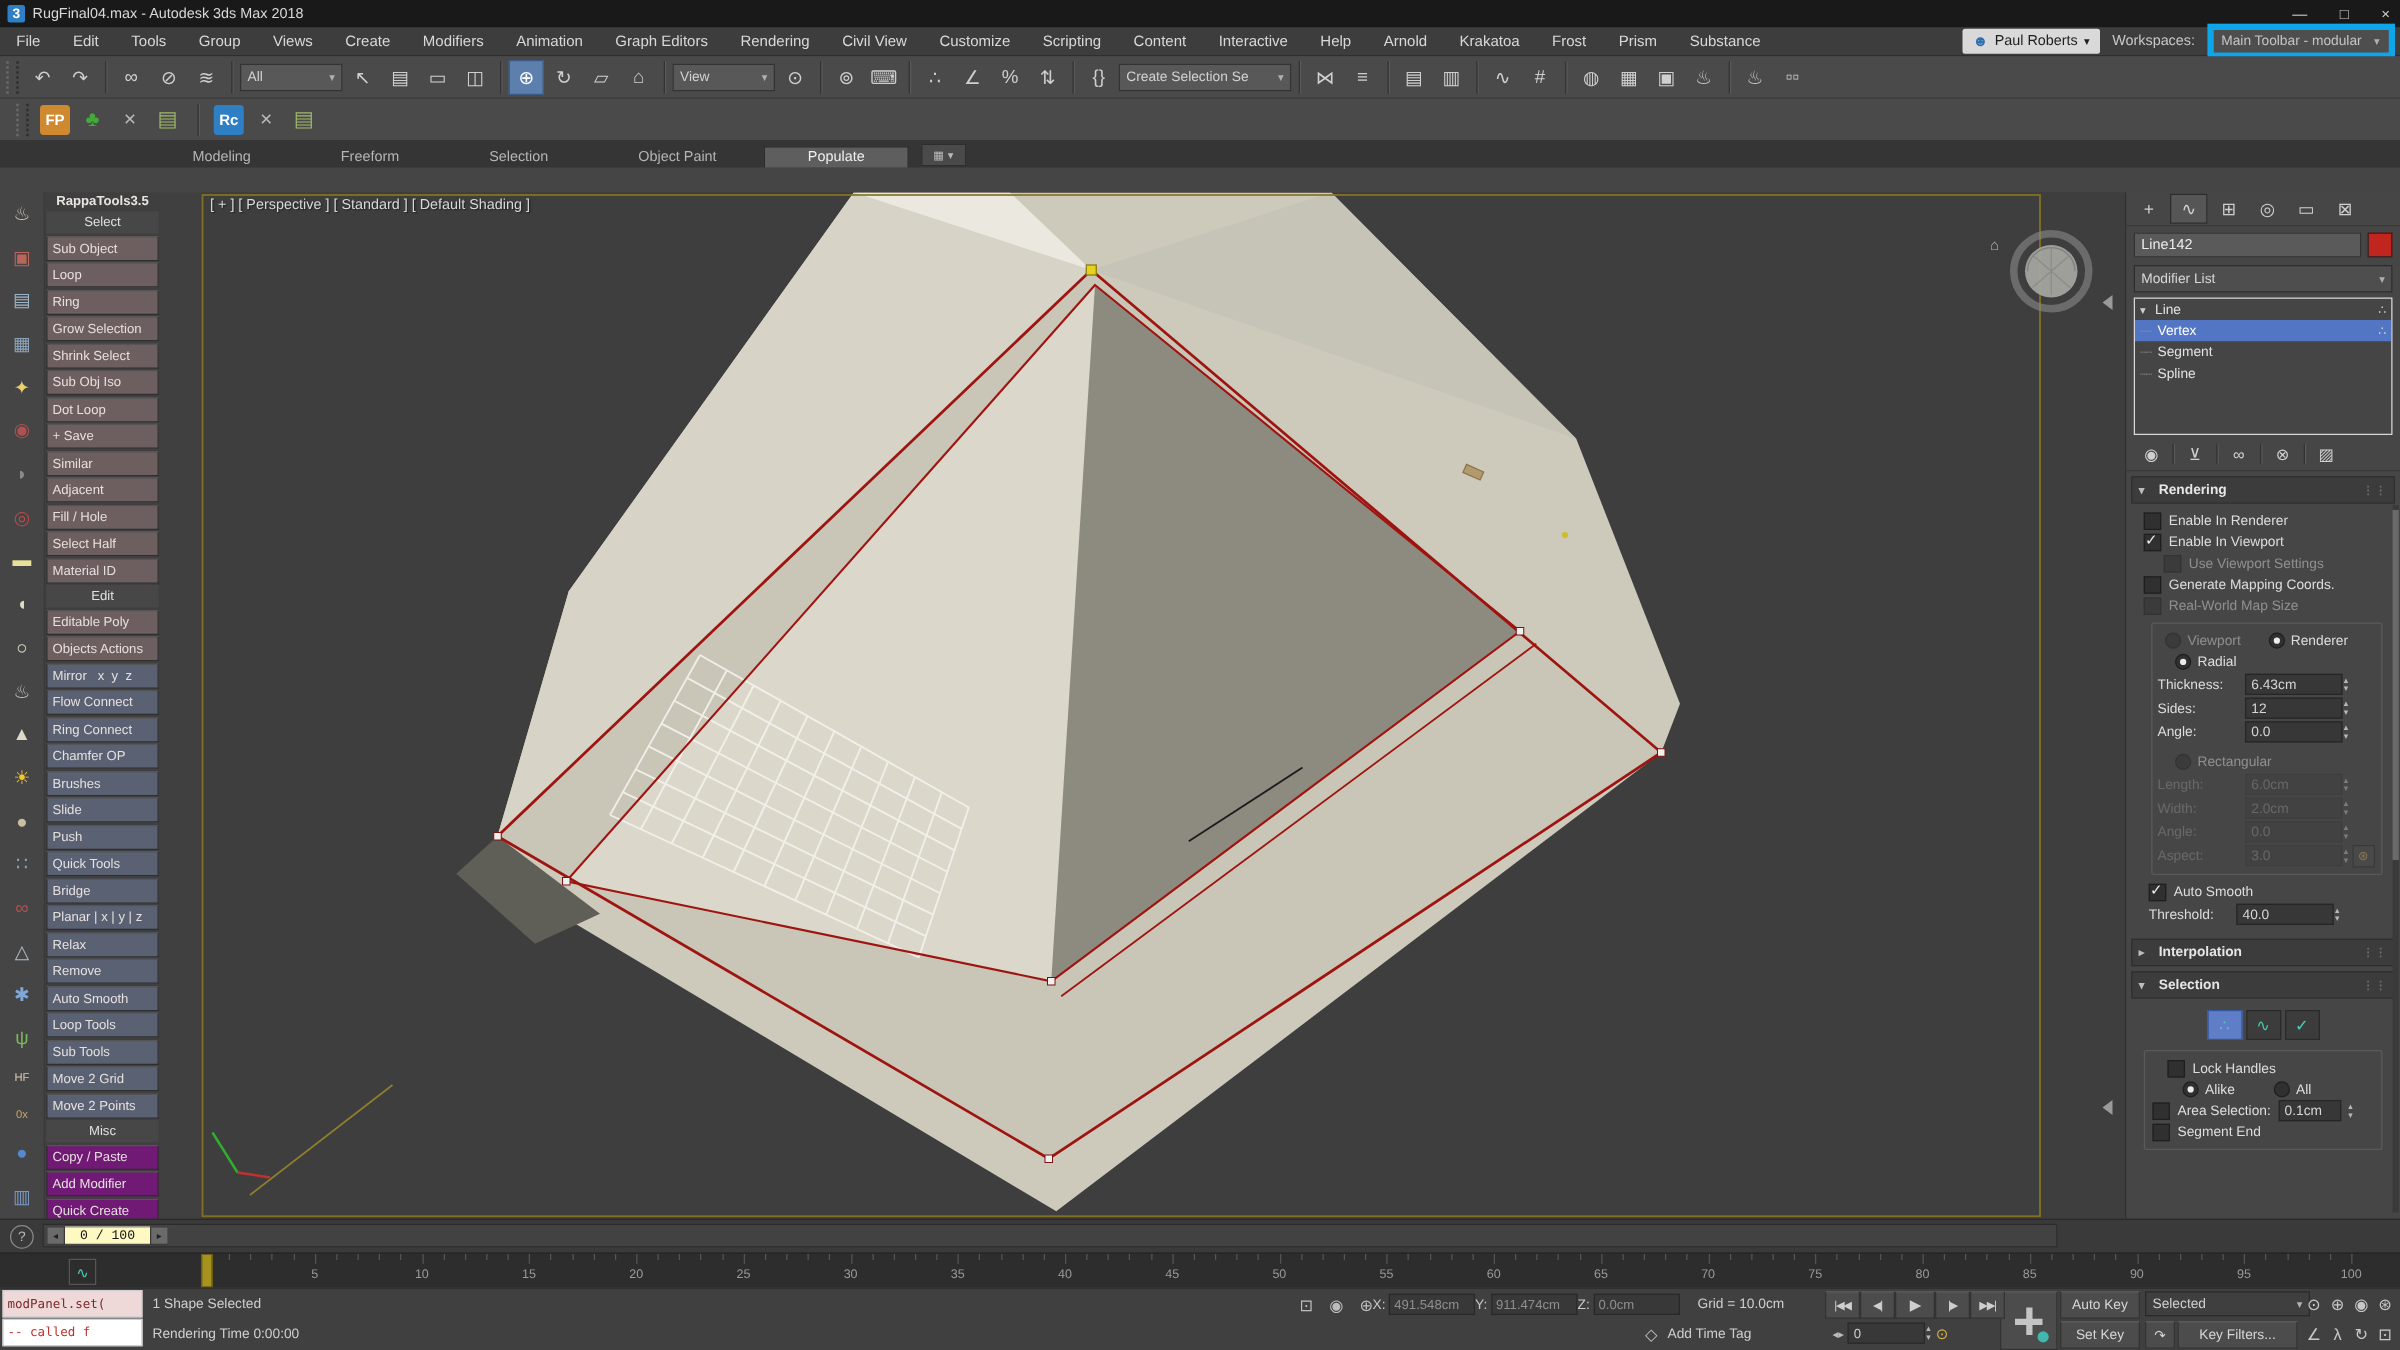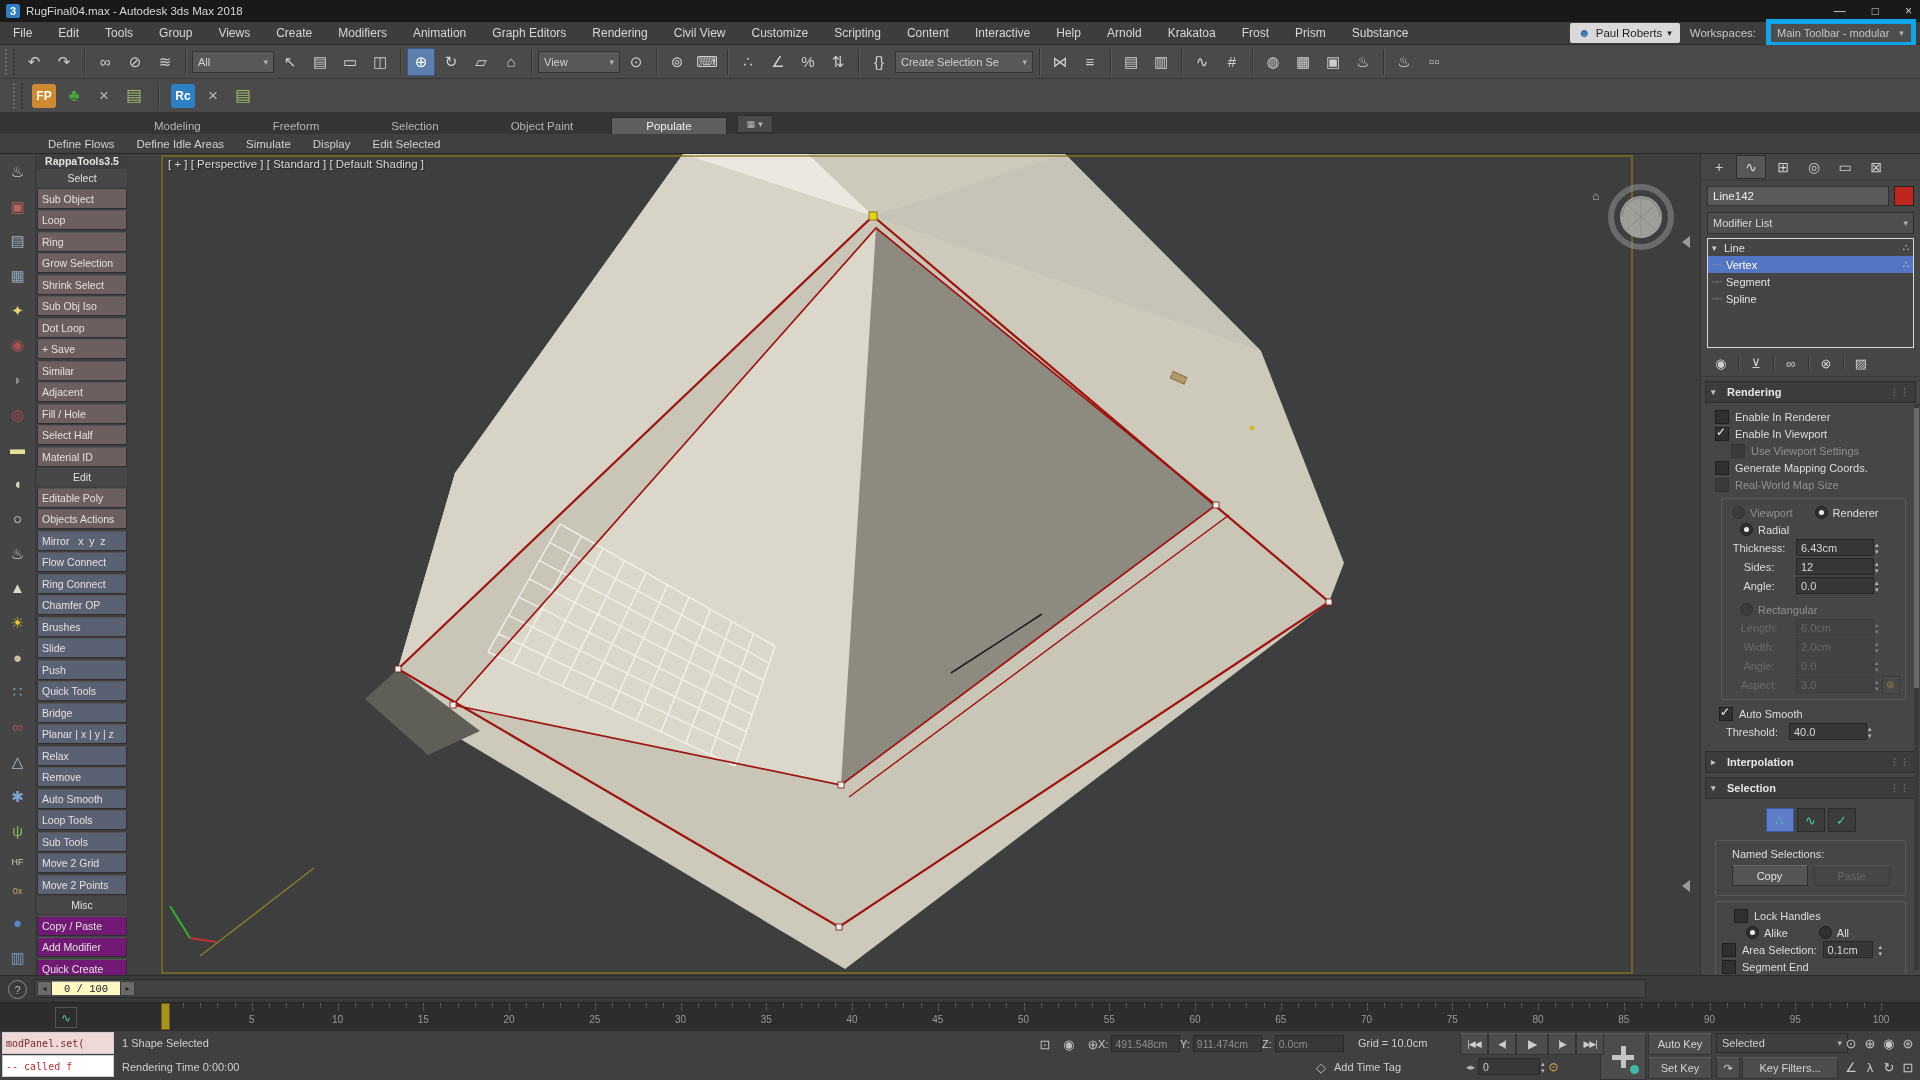--- a/index.html
+++ b/index.html
@@ -112,21 +112,21 @@
   .crow{display:flex;align-items:center;gap:6px;height:17px;}
   .chk{width:12px;height:12px;background:#303030;border:1px solid #1f1f1f;position:relative;flex:none;}
   .chk.on::after{content:"✓";position:absolute;left:0px;top:-3px;color:#efefef;font-size:12px;}
   .radio{width:11px;height:11px;border-radius:50%;background:#303030;border:1px solid #1f1f1f;position:relative;flex:none;}
   .radio.on::after{content:"";position:absolute;left:3px;top:3px;width:5px;height:5px;border-radius:50%;background:#ececec;}
   .dis{opacity:0.48;}
   .clabel{color:#dedede;}
 
   .groupbox{border:1px solid #5a5a5a;border-radius:2px;margin:5px 8px 5px 14px;padding:5px 4px;}
   .srow{display:flex;align-items:center;height:19px;}
-  .srow .slabel{width:66px;text-align:center;margin-right:4px;color:#dcdcdc;flex:none;}
+  .srow .slabel{width:66px;text-align:left;margin-right:4px;color:#dcdcdc;flex:none;}
   .srow .sbox{width:72px;height:15px;background:#373737;border:1px solid #262626;color:#d6d6d6;
               padding-left:4px;display:flex;align-items:center;}
   .srow .sud{display:flex;flex-direction:column;margin-left:1px;color:#b8b8b8;font-size:7px;line-height:7px;}
   .srow.dis .slabel,.srow.dis .sbox{opacity:.48;}
   .lockbtn{width:16px;height:16px;margin-left:3px;background:#4e4e4e;border:1px solid #2d2d2d;color:#d8b14a;
            font-size:10px;display:flex;align-items:center;justify-content:center;}
 
   #sel-icons{display:flex;justify-content:center;gap:3px;margin:4px 0 8px 0;}
   .sub-btn{width:26px;height:22px;display:flex;align-items:center;justify-content:center;background:#3c3c3c;
            border:1px solid #2a2a2a;color:#49c8b4;font-size:13px;}
@@ -320,27 +320,20 @@
   <div id="ribbon-tabs">
       <div class="rtab">Modeling</div>
       <div class="rtab">Freeform</div>
       <div class="rtab">Selection</div>
       <div class="rtab">Object Paint</div>
       <div class="rtab active">Populate</div>
       <div id="ribbon-flyout">
         <span>▦</span>
         <span>▾</span>
       </div>
-    </div>
-  <div id="ribbon-tools">
-      <div class="ribbon-tool">Define Flows</div>
-      <div class="ribbon-tool">Define Idle Areas</div>
-      <div class="ribbon-tool">Simulate</div>
-      <div class="ribbon-tool">Display</div>
-      <div class="ribbon-tool">Edit Selected</div>
     </div>
 
   <div id="iconstrip">
       <div class="strip-icon" style="color: rgb(207, 202, 188); font-size: 15px;">♨</div>
       <div class="strip-icon" style="color: rgb(184, 101, 90); font-size: 15px;">▣</div>
       <div class="strip-icon" style="color: rgb(157, 179, 200); font-size: 15px;">▤</div>
       <div class="strip-icon" style="color: rgb(143, 163, 184); font-size: 15px;">▦</div>
       <div class="strip-icon" style="color: rgb(232, 208, 106); font-size: 15px;">✦</div>
       <div class="strip-icon" style="color: rgb(176, 80, 80); font-size: 15px;">◉</div>
       <div class="strip-icon" style="color: rgb(138, 138, 138); font-size: 15px;">◗</div>
@@ -660,27 +653,20 @@
         <span class="rarrow">▾</span>
         <span>Selection</span>
         <span class="rgrip">⋮⋮</span>
       </div>
       <div class="roll-body">
         <div id="sel-icons">
             <div class="sub-btn active">∴</div>
             <div class="sub-btn">∿</div>
             <div class="sub-btn">✓</div>
           </div>
-        <div class="groupbox" style="margin-left:8px;">
-          <div class="ns-label">Named Selections:</div>
-          <div class="btn-row">
-            <div class="pbtn">Copy</div>
-            <div class="pbtn dis">Paste</div>
-          </div>
-        </div>
         <div class="groupbox" style="margin-left:8px;">
           <div class="crow" style="padding-left:14px;">
             <span class="chk"></span>
             <span class="clabel">Lock Handles</span>
           </div>
           <div class="crow" style="padding-left:26px;gap:5px;">
             <span class="radio on"></span>
             <span class="clabel">Alike</span>
             <span class="radio" style="margin-left:26px;"></span>
             <span class="clabel">All</span>

